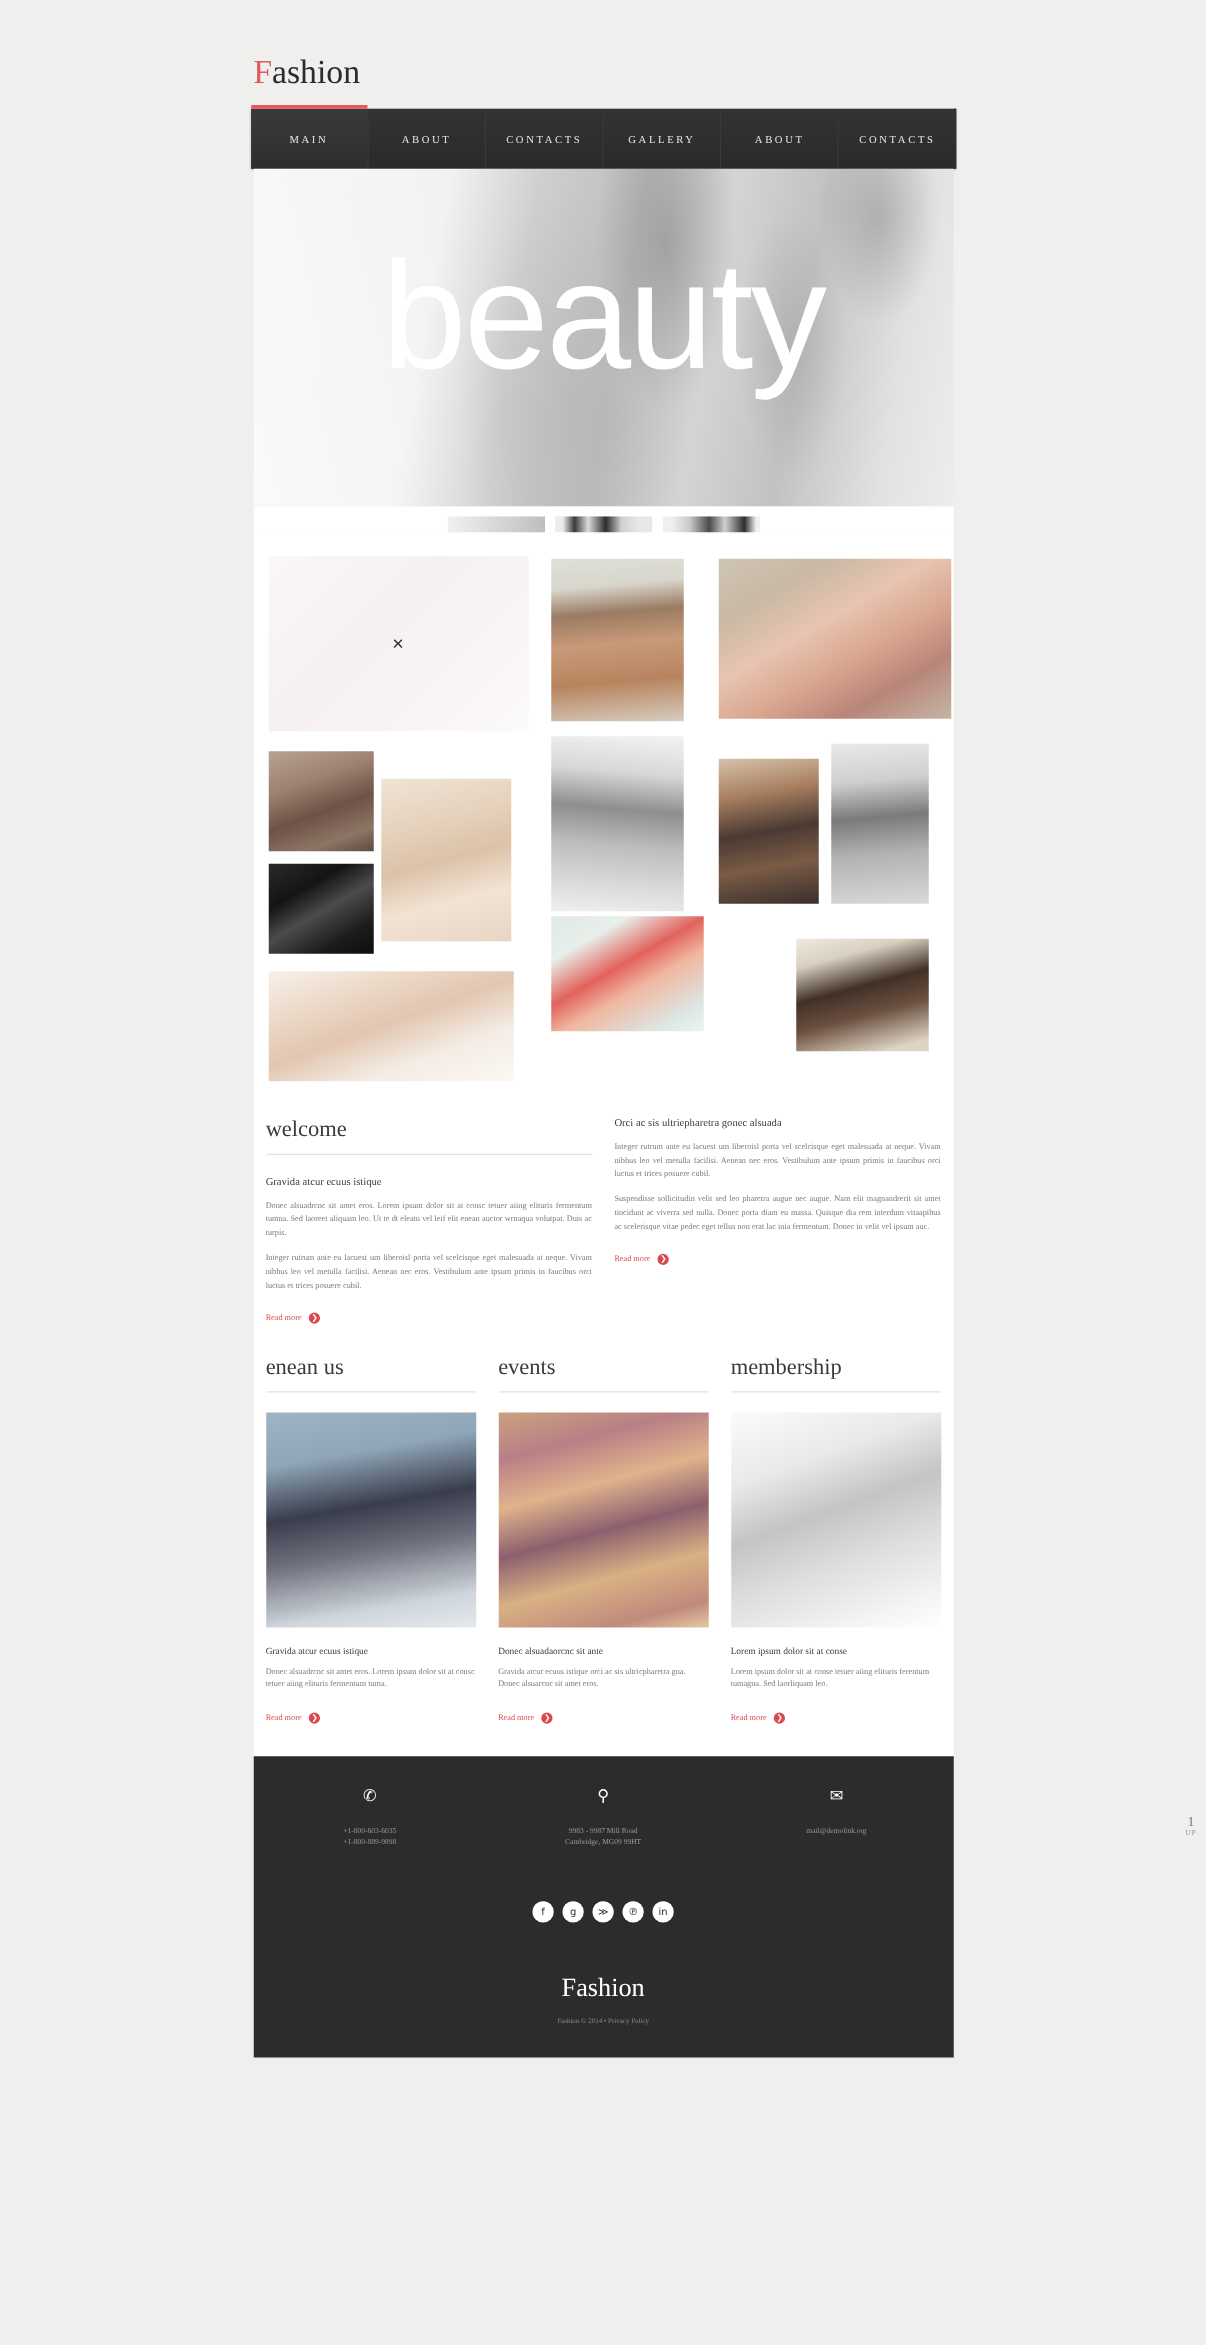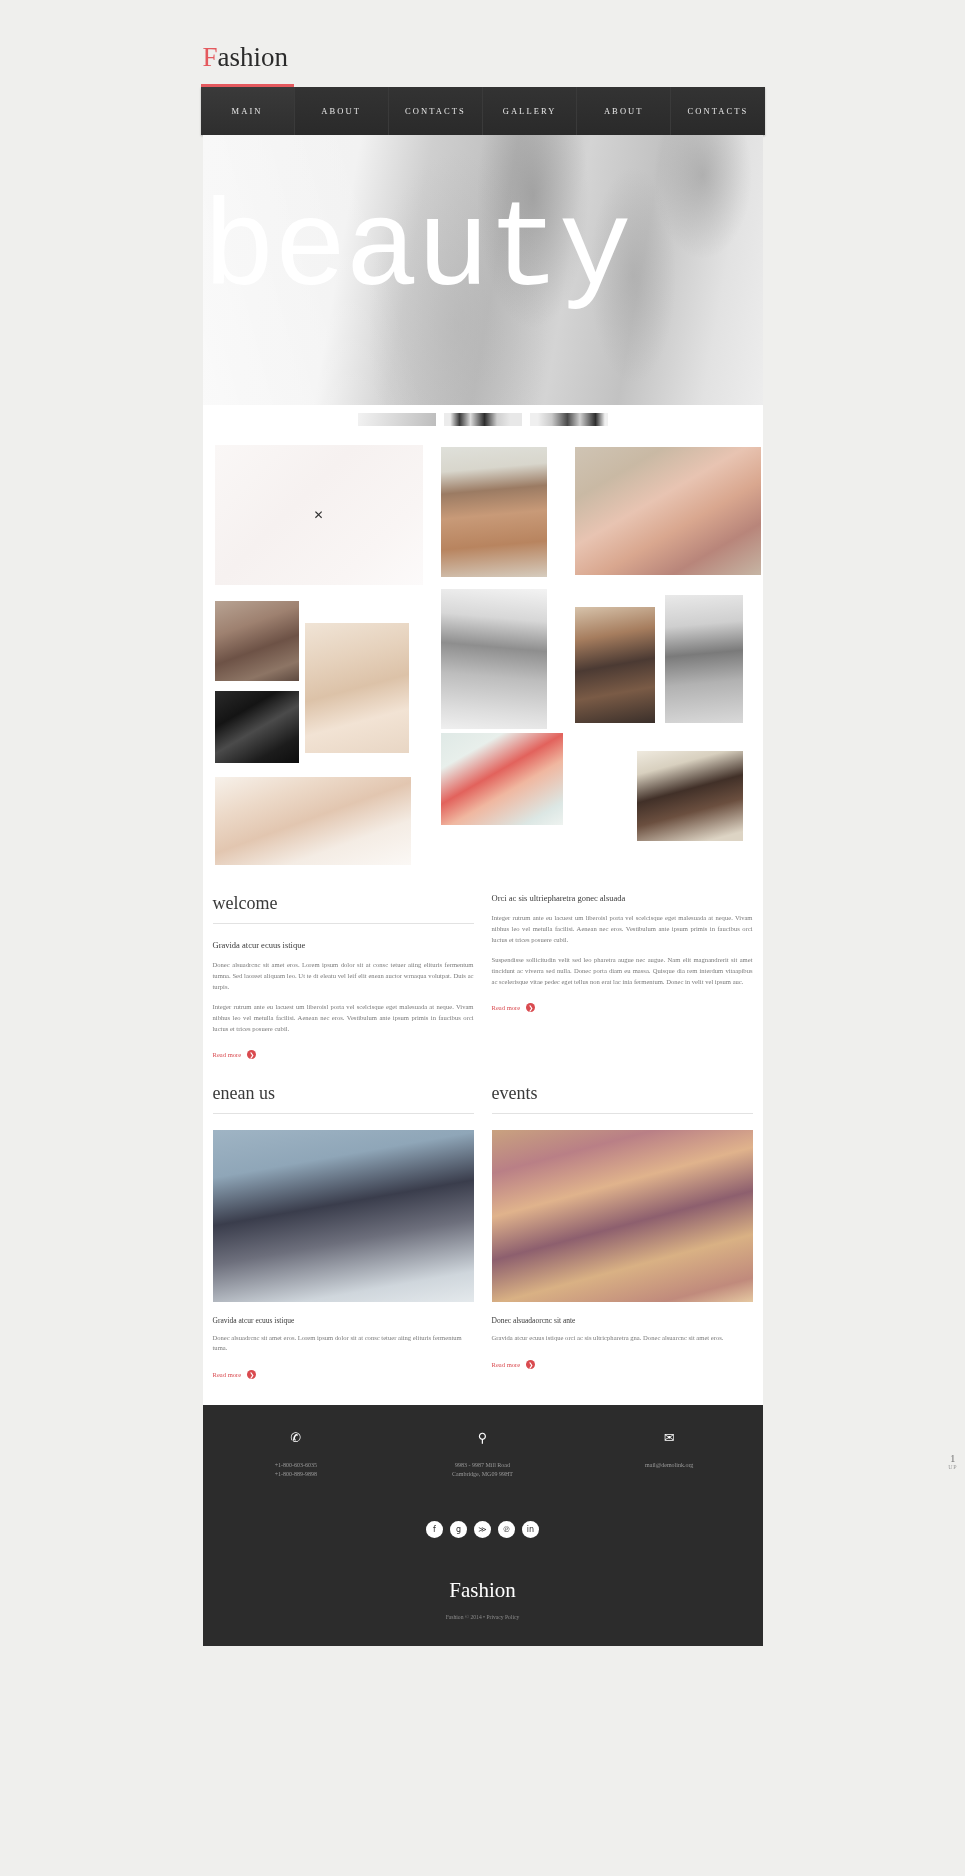--- a/index.html
+++ b/index.html
@@ -35,22 +35,22 @@
                       #d4d4d4 64%,#c2c2c2 76%,#e2e2e2 90%,#ededed 100%); }
   .hero:after {
      content:""; position:absolute; inset:0;
      background:
        radial-gradient(ellipse 80px 190px at 330px 60px, rgba(120,120,120,.45), transparent 70%),
        radial-gradient(ellipse 60px 150px at 430px 140px, rgba(150,150,150,.40), transparent 72%),
        radial-gradient(ellipse 120px 230px at 255px 190px, rgba(170,170,170,.35), transparent 75%),
        radial-gradient(ellipse 70px 120px at 500px 40px, rgba(110,110,110,.35), transparent 70%),
        linear-gradient(75deg, rgba(255,255,255,.55) 0%, rgba(255,255,255,0) 35%);
   }
-  .hero-caption { position: absolute; left: 0; right: 0; top: 56px; 
-                  font-family: Liberation Mono, monospace; font-size: 122px; line-height: 1;
+  .hero-caption { position: absolute; left: 0; right: 0; top: 56px; text-align: center;
+                  font-family: Liberation Sans, sans-serif; font-size: 122px; line-height: 1;
                   color: #fff; z-index: 3; letter-spacing: -2px; }
 
   
   .thumbstrip { width: 560px; margin: 0 auto; background: #fff; height: 22px;
                 display: flex; justify-content: center; align-items: flex-start; gap: 8px;
                 padding-top: 8px; }
   .thumb { width: 78px; height: 13px; position: relative; cursor: pointer; overflow:hidden; }
   .thumb.active:before { content:""; position:absolute; left:0; right:0; top:-3px; height:2px;
                           background:#d94a4f; z-index:2; }
   .thumb .ti { position:absolute; inset:0; }
@@ -245,20 +245,30 @@
         <div class="sec-title">events</div>
         <div class="tcol-img" style="background:linear-gradient(165deg,#c9a27f 0%,#b97f86 18%,#e0b38c 36%,#8d5f6e 54%,#d9b184 72%,#c08a7c 90%,#e6c9a2 100%);"></div>
         <div class="tcol-sub">Donec alsuadaorcnc sit ante</div>
         <div class="tcol-p">Gravida atcur ecuus istique orci ac sis ultricpharetra gna. Donec alsuarcnc sit amet eros.</div>
         <a class="readmore">
           <span>Read more</span>
           <span class="rm-icon">❯</span>
         </a>
       </div>
 
+      <div class="tcol">
+        <div class="sec-title">membership</div>
+        <div class="tcol-img" style="background:linear-gradient(160deg,#fbfbfb 0%,#e9e9e9 26%,#c4c4c4 46%,#dedede 66%,#f4f4f4 88%,#ffffff 100%);"></div>
+        <div class="tcol-sub">Lorem ipsum dolor sit at conse</div>
+        <div class="tcol-p">Lorem ipsum dolor sit at conse tetuer aiing elituris ferentum tumagna. Sed laorliquam leo.</div>
+        <a class="readmore">
+          <span>Read more</span>
+          <span class="rm-icon">❯</span>
+        </a>
+      </div>
 
     </div>
   </div>
 
   <div class="footer">
     <div class="fcontacts">
 
       <div class="fcol">
         <span class="ficon">✆</span>
         <div class="ftext">+1-800-603-6035</div>

